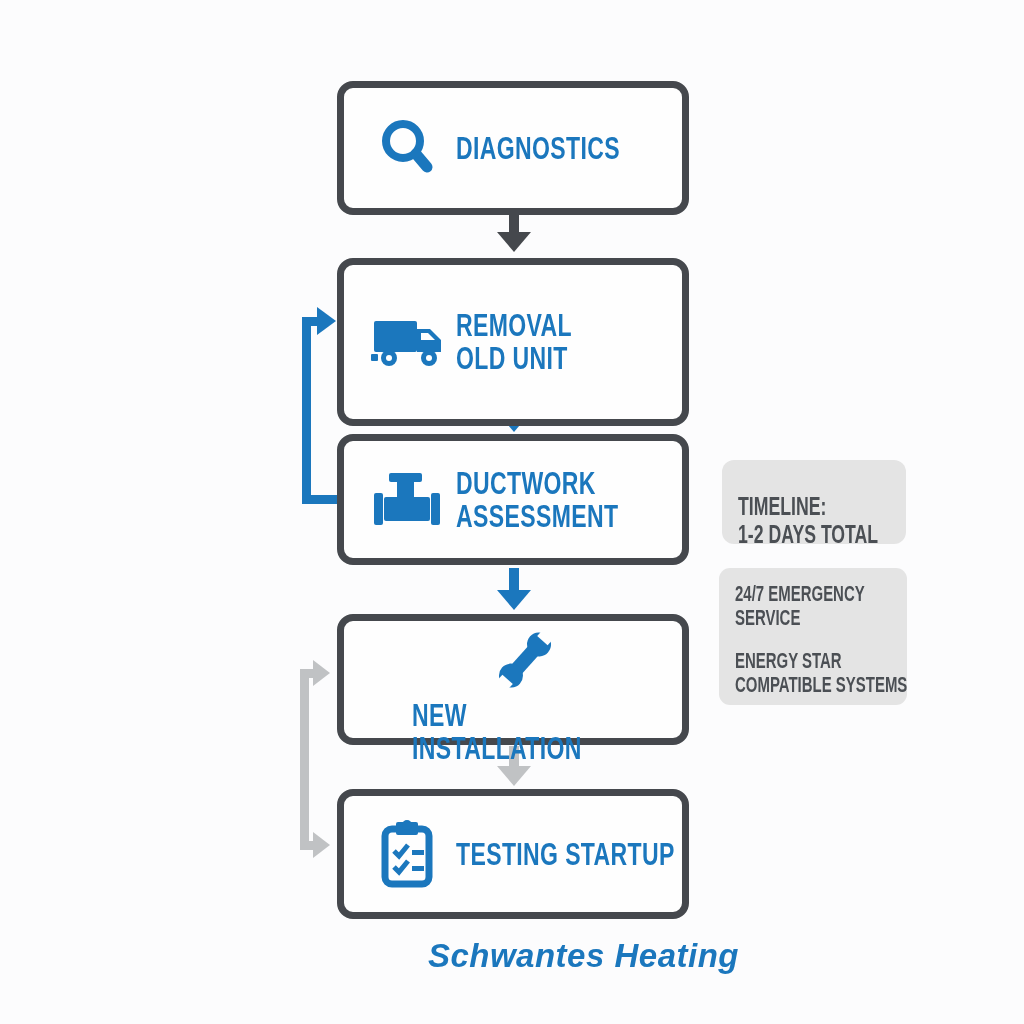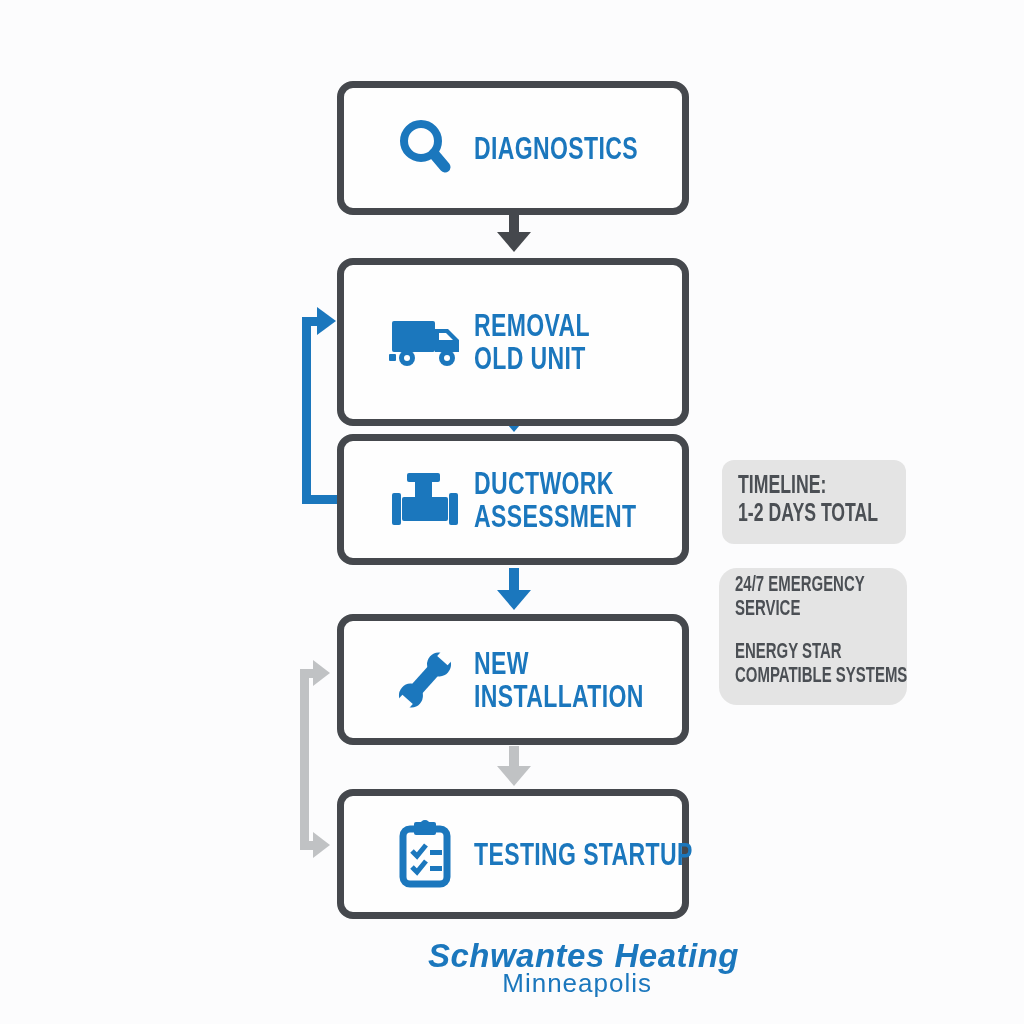--- a/index.html
+++ b/index.html
@@ -13,26 +13,26 @@
   html,body{background:#ffffff;}
   .canvas{
     position:relative;width:1024px;height:1024px;background:#fcfcfd;
     font-family:"Liberation Sans",sans-serif;overflow:hidden;
   }
 
   
   .step{
     position:absolute;left:337px;width:352px;background:#fefefe;
     border:7px solid var(--charcoal);border-radius:16px;
-    display:flex;align-items:center;padding-left:42px;
+    display:flex;align-items:center;padding-left:24px;
   }
   .box1{top:81px;height:134px;}
   .box2{top:258px;height:168px;}
   .box3{top:434px;height:131px;}
-  .box4{top:614px;height:131px;}
+  .box4{top:614px;height:131px;flex-direction:column;}
   .box5{top:789px;height:130px;text-align:right;}
   .icon{width:78px;flex:0 0 78px;display:flex;justify-content:center;align-items:center;color:var(--blue);}
   .label{
     margin-left:10px;color:var(--blue);font-weight:bold;font-size:32px;line-height:33px;
     transform:scaleX(0.72);transform-origin:0 50%;white-space:nowrap;letter-spacing:0.5px;
   }
   .label span{display:block;}
 
   
   .varrow{position:absolute;width:34px;}
@@ -54,22 +54,22 @@
   .gseg{position:absolute;background:var(--gray);}
   .br-v{left:300px;top:669px;width:9px;height:181px;}
   .br-htop{left:300px;top:669px;width:14px;height:9px;}
   .br-hbot{left:300px;top:841px;width:14px;height:9px;}
   .ghead{color:var(--gray);border-top-width:13px;border-bottom-width:13px;border-left-width:17px;}
   .br-head-top{left:313px;top:660px;}
   .br-head-bot{left:313px;top:832px;}
 
   
   .panel{position:absolute;background:var(--panel-bg);color:var(--panel-text);font-weight:bold;}
-  .panelA{left:722px;top:460px;width:184px;height:84px;border-radius:12px;padding:10px 0 0 16px;font-size:26px;line-height:28px;}
-  .panelB{left:719px;top:568px;width:188px;height:137px;border-radius:18px;padding:4px 0 0 16px;font-size:22px;line-height:24px;}
+  .panelA{left:722px;top:460px;width:184px;height:84px;border-radius:12px;padding:32px 0 0 16px;font-size:26px;line-height:28px;}
+  .panelB{left:719px;top:568px;width:188px;height:137px;border-radius:11px;padding:14px 0 0 16px;font-size:22px;line-height:24px;}
   .cond{display:block;transform:scaleX(0.68);transform-origin:0 0;white-space:nowrap;}
   .cond span{display:block;}
   .feature-group2{margin-top:19px;}
 
   
   .brand{position:absolute;left:287px;width:452px;top:937px;text-align:right;
     font-style:italic;font-weight:bold;font-size:33px;color:var(--blue);letter-spacing:0.5px;}
   .city{position:absolute;left:402px;width:250px;top:968px;text-align:right;
     font-size:26px;color:var(--blue);letter-spacing:1px;}
 </style>
@@ -188,15 +188,14 @@
       <span>24/7 EMERGENCY</span>
       <span>SERVICE</span>
     </div>
     <div class="cond feature-group2">
       <span>ENERGY STAR</span>
       <span>COMPATIBLE SYSTEMS</span>
     </div>
   </div>
 
   <div class="brand">Schwantes Heating</div>
-  <div class="city">Minneapolis</div>
 
 </div>
 
 </body></html>

